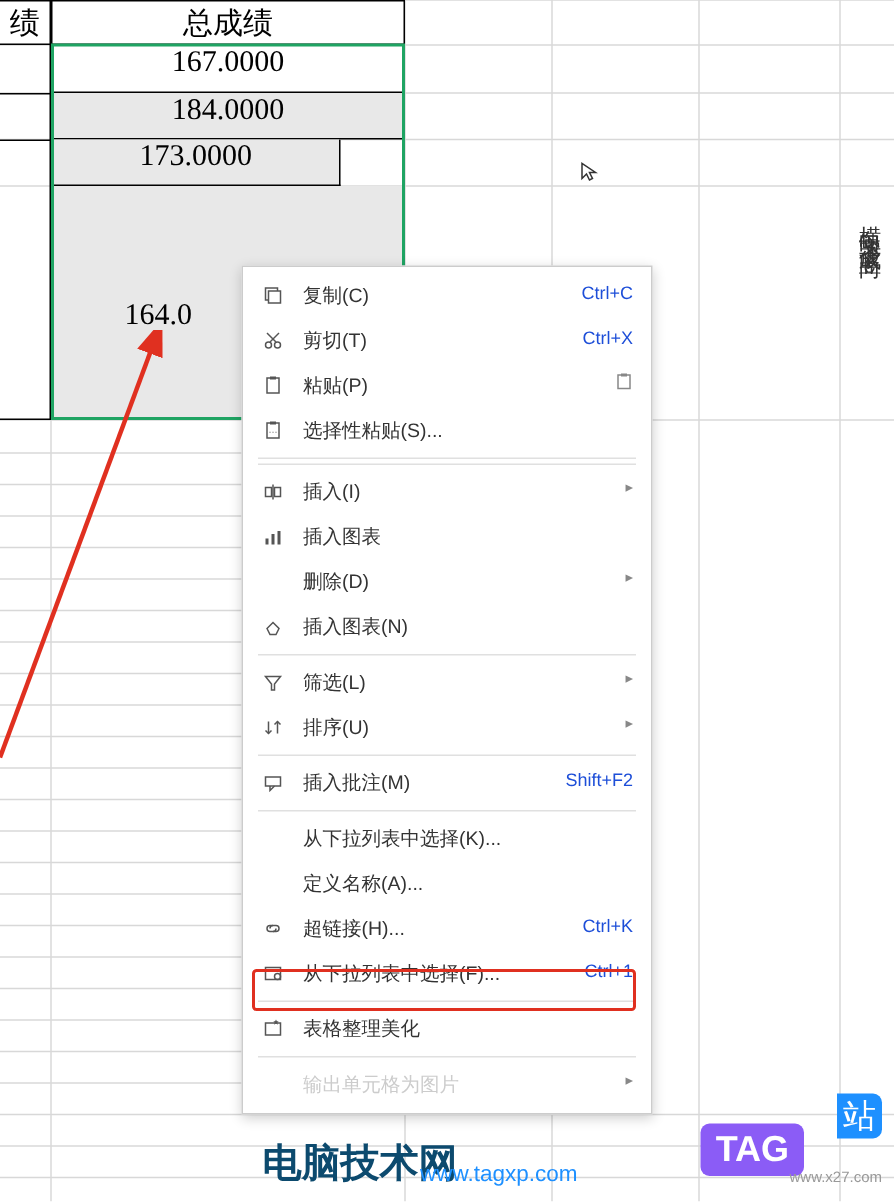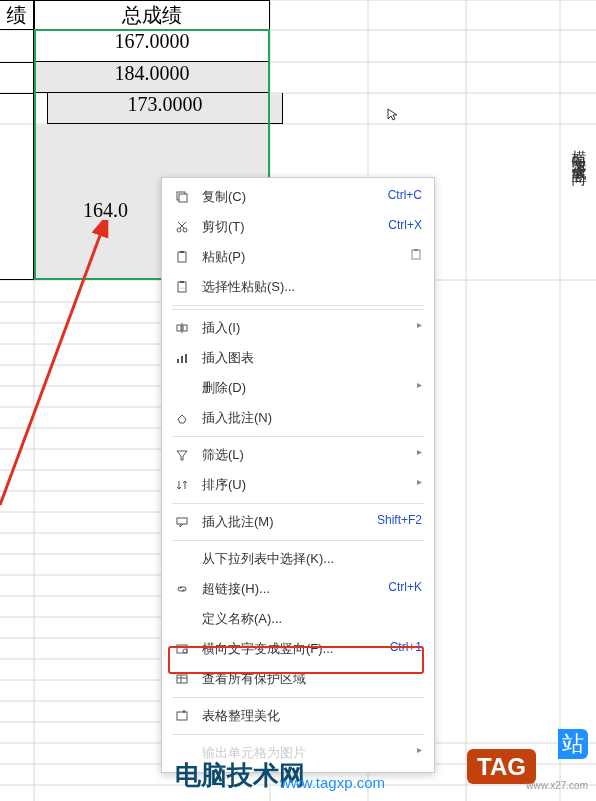--- a/index.html
+++ b/index.html
@@ -117,21 +117,21 @@
       display: flex;
       align-items: center;
       gap: 6px;
     }
     .wm-title {
       font-size: 26px;
       font-weight: bold;
       color: #0c4a6e;
     }
     .wm-tag {
-      background: #c2410c;
+      background: #8b5cf6;
       color: #fff;
       font-size: 24px;
       font-weight: bold;
       padding: 4px 10px;
       border-radius: 6px;
     }
     .wm-url {
       position: absolute;
       bottom: 10px;
       left: 280px;
@@ -205,21 +205,21 @@
 <div class="header-cell" style="left:34px;top:0;width:236px;height:30px">
   <span>总成绩</span>
 </div>
 
 <div class="data-cell" style="left:34px;top:30px;width:236px;height:32px;background:#fff">
   <span>167.0000</span>
 </div>
 <div class="data-cell" style="left:34px;top:62px;width:236px;height:31px">
   <span>184.0000</span>
 </div>
-<div class="data-cell" style="left:47px;top:93px;width:236px;height:31px">
+<div class="data-cell" style="left:34px;top:93px;width:193px;height:31px">
   <span>173.0000</span>
 </div>
 <div class="data-cell" style="left:34px;top:124px;width:236px;height:156px;border-bottom:none">
   <span style="position:absolute;left:48px;top:75px">164.0</span>
 </div>
 
 <div style="position:absolute;left:0;top:30px;width:34px;height:250px;border-right:1px solid #000;border-bottom:1px solid #000"></div>
 <div style="position:absolute;left:0;top:62px;width:34px;border-top:1px solid #000"></div>
 <div style="position:absolute;left:0;top:93px;width:34px;border-top:1px solid #000"></div>
 
@@ -315,21 +315,21 @@
     <span class="menu-icon"></span>
     <span class="menu-label">删除(D)</span>
     <span class="menu-arrow">▸</span>
   </div>
   <div class="menu-item">
     <span class="menu-icon">
         <svg width="14" height="14" viewBox="0 0 14 14">
           <path d="M3 8 L7 4 L11 8 L9 12 L5 12 Z" fill="none" stroke="#555"></path>
         </svg>
       </span>
-    <span class="menu-label">插入批注(N)</span>
+    <span class="menu-label">插入图表(N)</span>
   </div>
   <div class="menu-divider"></div>
   <div class="menu-item">
     <span class="menu-icon">
         <svg width="14" height="14" viewBox="0 0 14 14">
           <path d="M2 3 L12 3 L8 8 L8 12 L6 12 L6 8 Z" fill="none" stroke="#555"></path>
         </svg>
       </span>
     <span class="menu-label">筛选(L)</span>
     <span class="menu-arrow">▸</span>
@@ -356,52 +356,42 @@
       </span>
     <span class="menu-label">插入批注(M)</span>
     <span class="menu-shortcut">Shift+F2</span>
   </div>
   <div class="menu-divider"></div>
   <div class="menu-item">
     <span class="menu-icon"></span>
     <span class="menu-label">从下拉列表中选择(K)...</span>
   </div>
   <div class="menu-item">
+    <span class="menu-icon"></span>
+    <span class="menu-label">定义名称(A)...</span>
+  </div>
+  <div class="menu-item">
     <span class="menu-icon">
         <svg width="14" height="14" viewBox="0 0 14 14">
           <path d="M5 7 A2 2 0 0 1 7 5 L9 5 A2 2 0 0 1 9 9 L7 9" fill="none" stroke="#555"></path>
           <path d="M9 7 A2 2 0 0 1 7 9 L5 9 A2 2 0 0 1 5 5 L7 5" fill="none" stroke="#555"></path>
         </svg>
       </span>
     <span class="menu-label">超链接(H)...</span>
     <span class="menu-shortcut">Ctrl+K</span>
   </div>
   <div class="menu-item">
-    <span class="menu-icon"></span>
-    <span class="menu-label">定义名称(A)...</span>
-  </div>
-  <div class="menu-item">
     <span class="menu-icon">
         <svg width="14" height="14" viewBox="0 0 14 14">
           <rect x="2" y="3" width="10" height="8" fill="none" stroke="#555"></rect>
           <circle cx="10" cy="9" r="2" fill="none" stroke="#555"></circle>
         </svg>
       </span>
-    <span class="menu-label">横向文字变成竖向(F)...</span>
+    <span class="menu-label">从下拉列表中选择(F)...</span>
     <span class="menu-shortcut">Ctrl+1</span>
-  </div>
-  <div class="menu-item">
-    <span class="menu-icon">
-        <svg width="14" height="14" viewBox="0 0 14 14">
-          <rect x="2" y="3" width="10" height="8" fill="none" stroke="#555"></rect>
-          <line x1="2" y1="6" x2="12" y2="6" stroke="#555"></line>
-          <line x1="6" y1="3" x2="6" y2="11" stroke="#555"></line>
-        </svg>
-      </span>
-    <span class="menu-label">查看所有保护区域</span>
   </div>
   <div class="menu-divider"></div>
   <div class="menu-item">
     <span class="menu-icon">
         <svg width="14" height="14" viewBox="0 0 14 14">
           <rect x="2" y="3" width="10" height="8" fill="none" stroke="#555"></rect>
           <path d="M10 2 L11 4 L13 4 L11.5 5.5 L12 8 L10 6.5 L8 8 L8.5 5.5 L7 4 L9 4 Z" fill="#555" transform="scale(0.6) translate(5 -1)"></path>
         </svg>
       </span>
     <span class="menu-label">表格整理美化</span>

